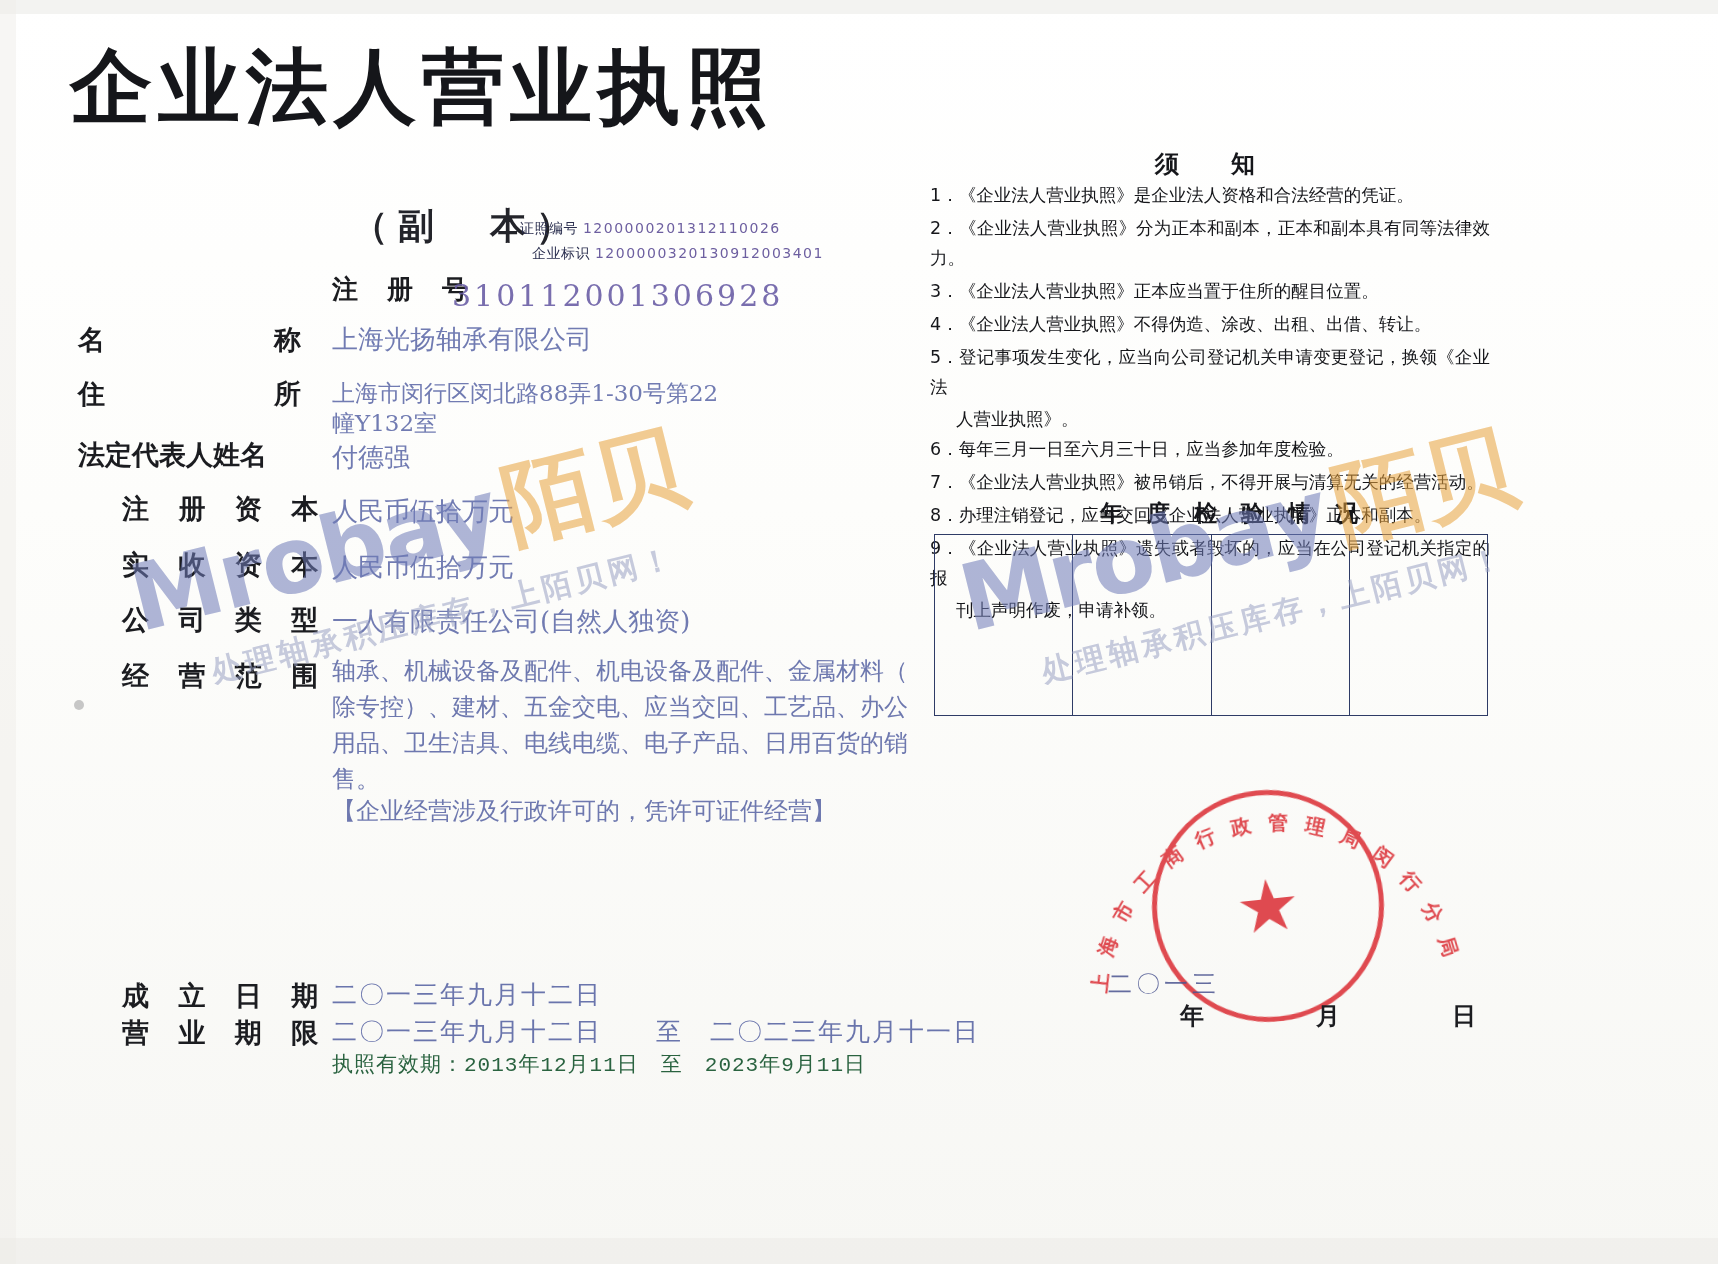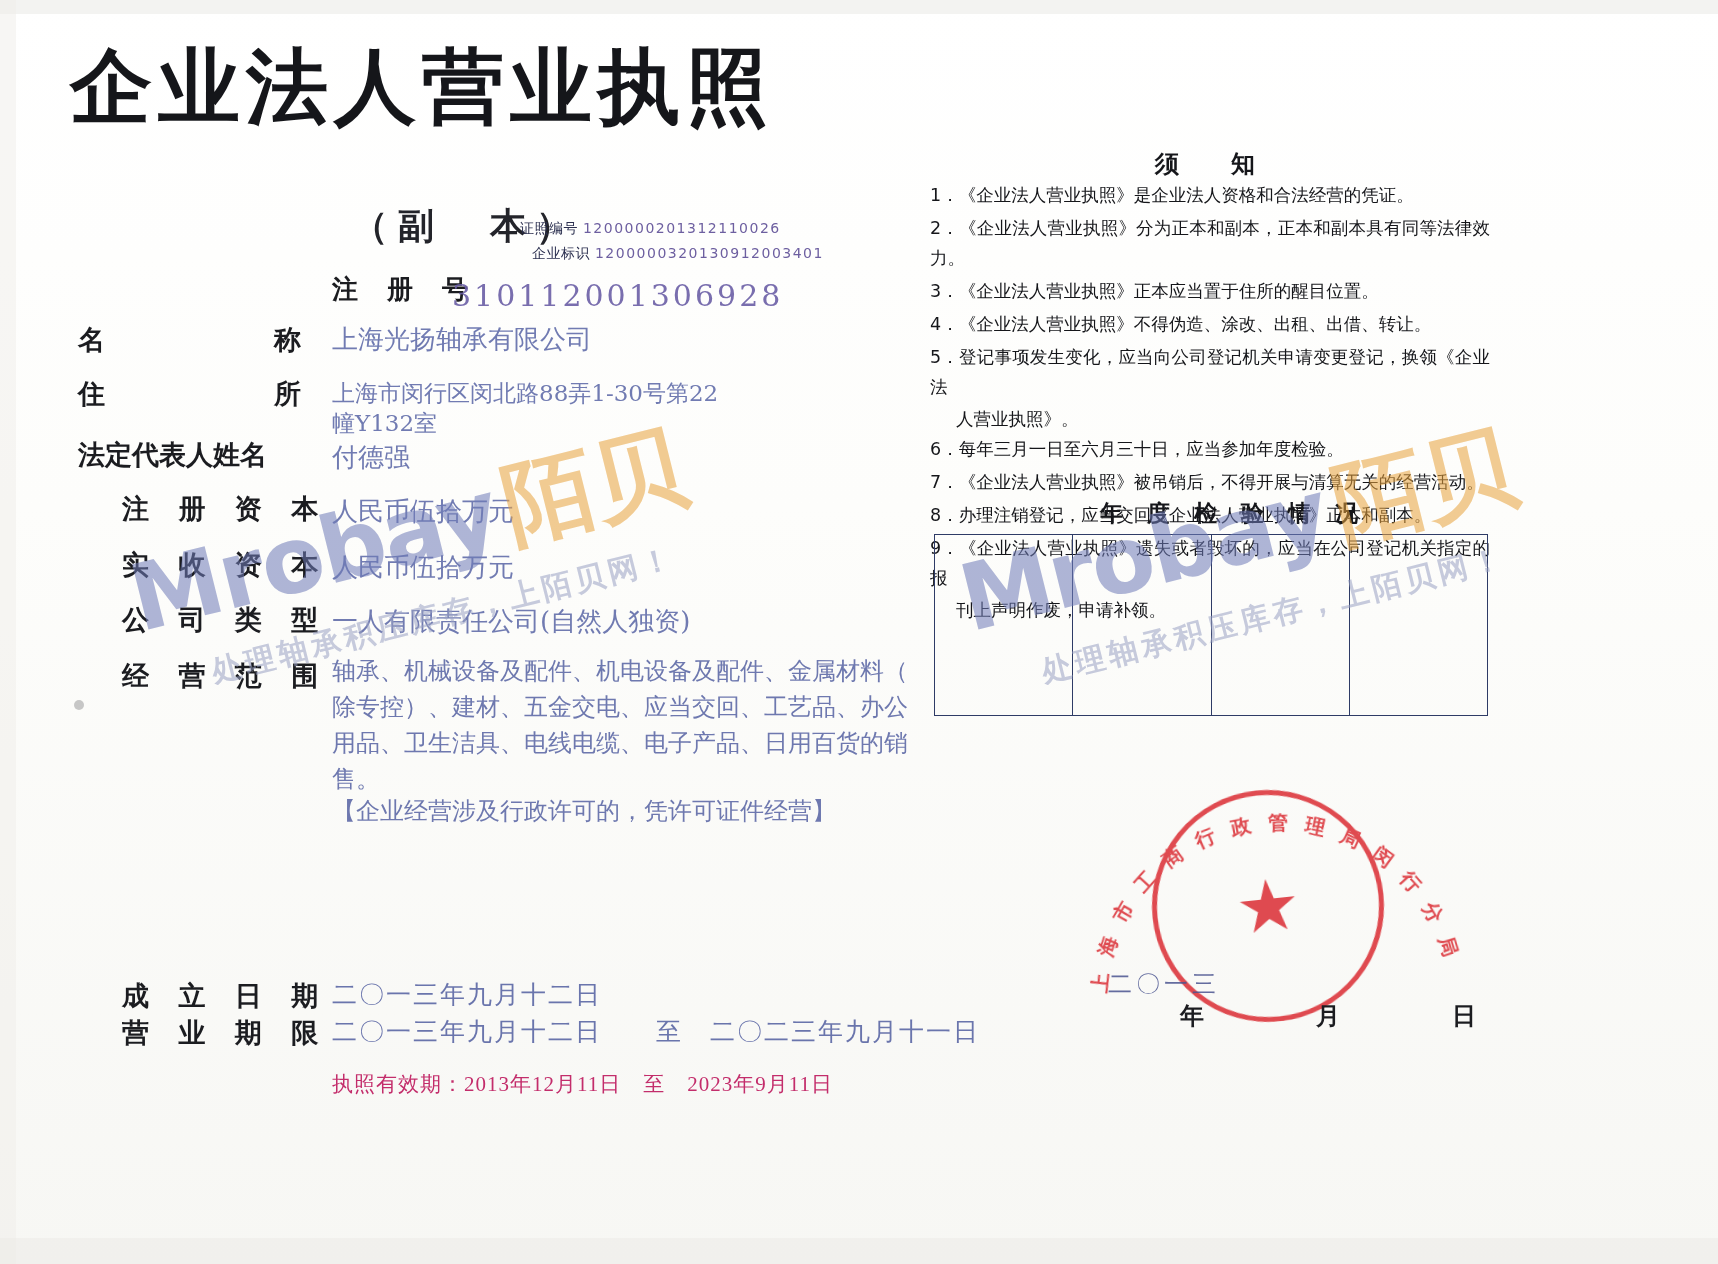--- a/index.html
+++ b/index.html
@@ -82,24 +82,23 @@
 
   
   .bline{
     position:absolute;left:332px;
     font-size:25px;color:#5b67a5;letter-spacing:2px;
     font-family:"DejaVu Serif","Liberation Serif",serif;opacity:.9;
     white-space:nowrap;
   }
   .validity{
     position:absolute;left:332px;top:1050px;
-    font-size:21px;color:#be185d;letter-spacing:1px;
-    font-family:Liberation Serif, serif;opacity:.9;
-    white-space:nowrap;
-    margin-top:20px;
+    font-size:21px;color:#14532d;letter-spacing:1px;
+    font-family:Liberation Mono, monospace;opacity:.9;
+    white-space:nowrap;
   }
 
   
   .notice-title{
     position:absolute;left:1155px;top:148px;
     font-size:24px;font-weight:bold;letter-spacing:14px;color:#15161a;
   }
   .notice-list{
     position:absolute;left:930px;top:180px;width:560px;
   }

